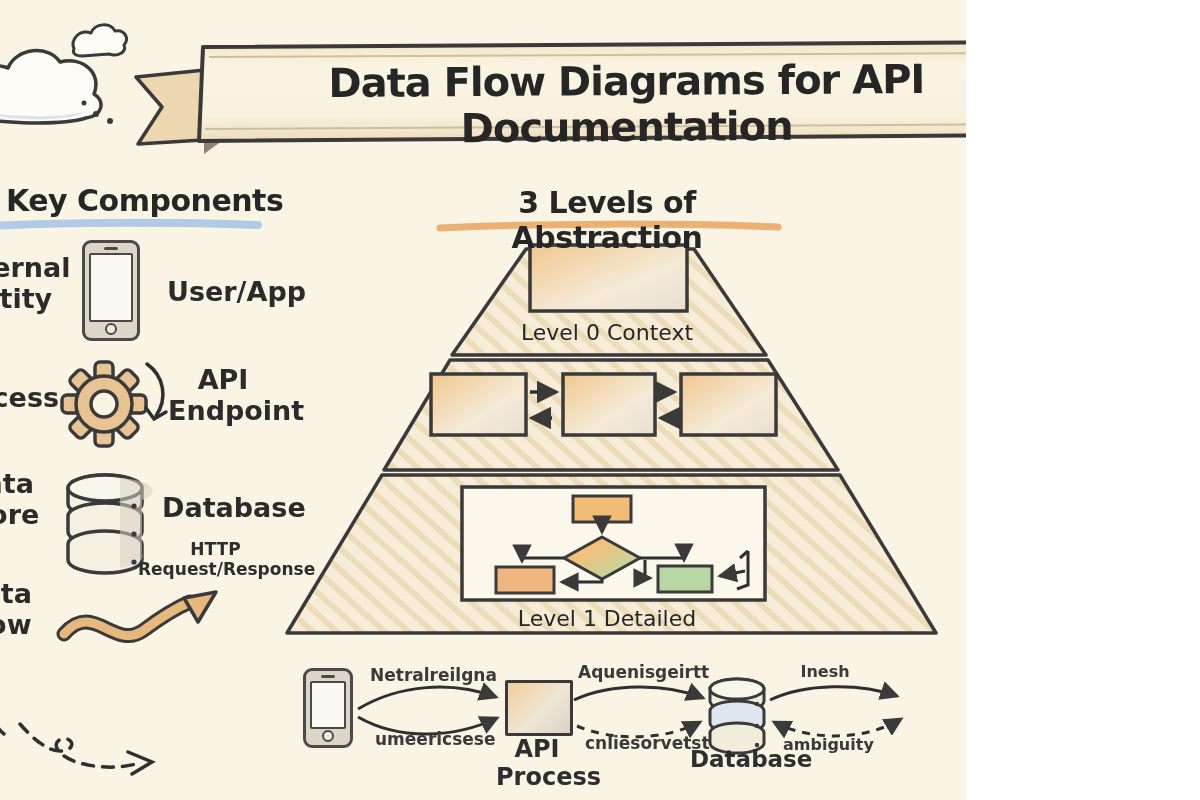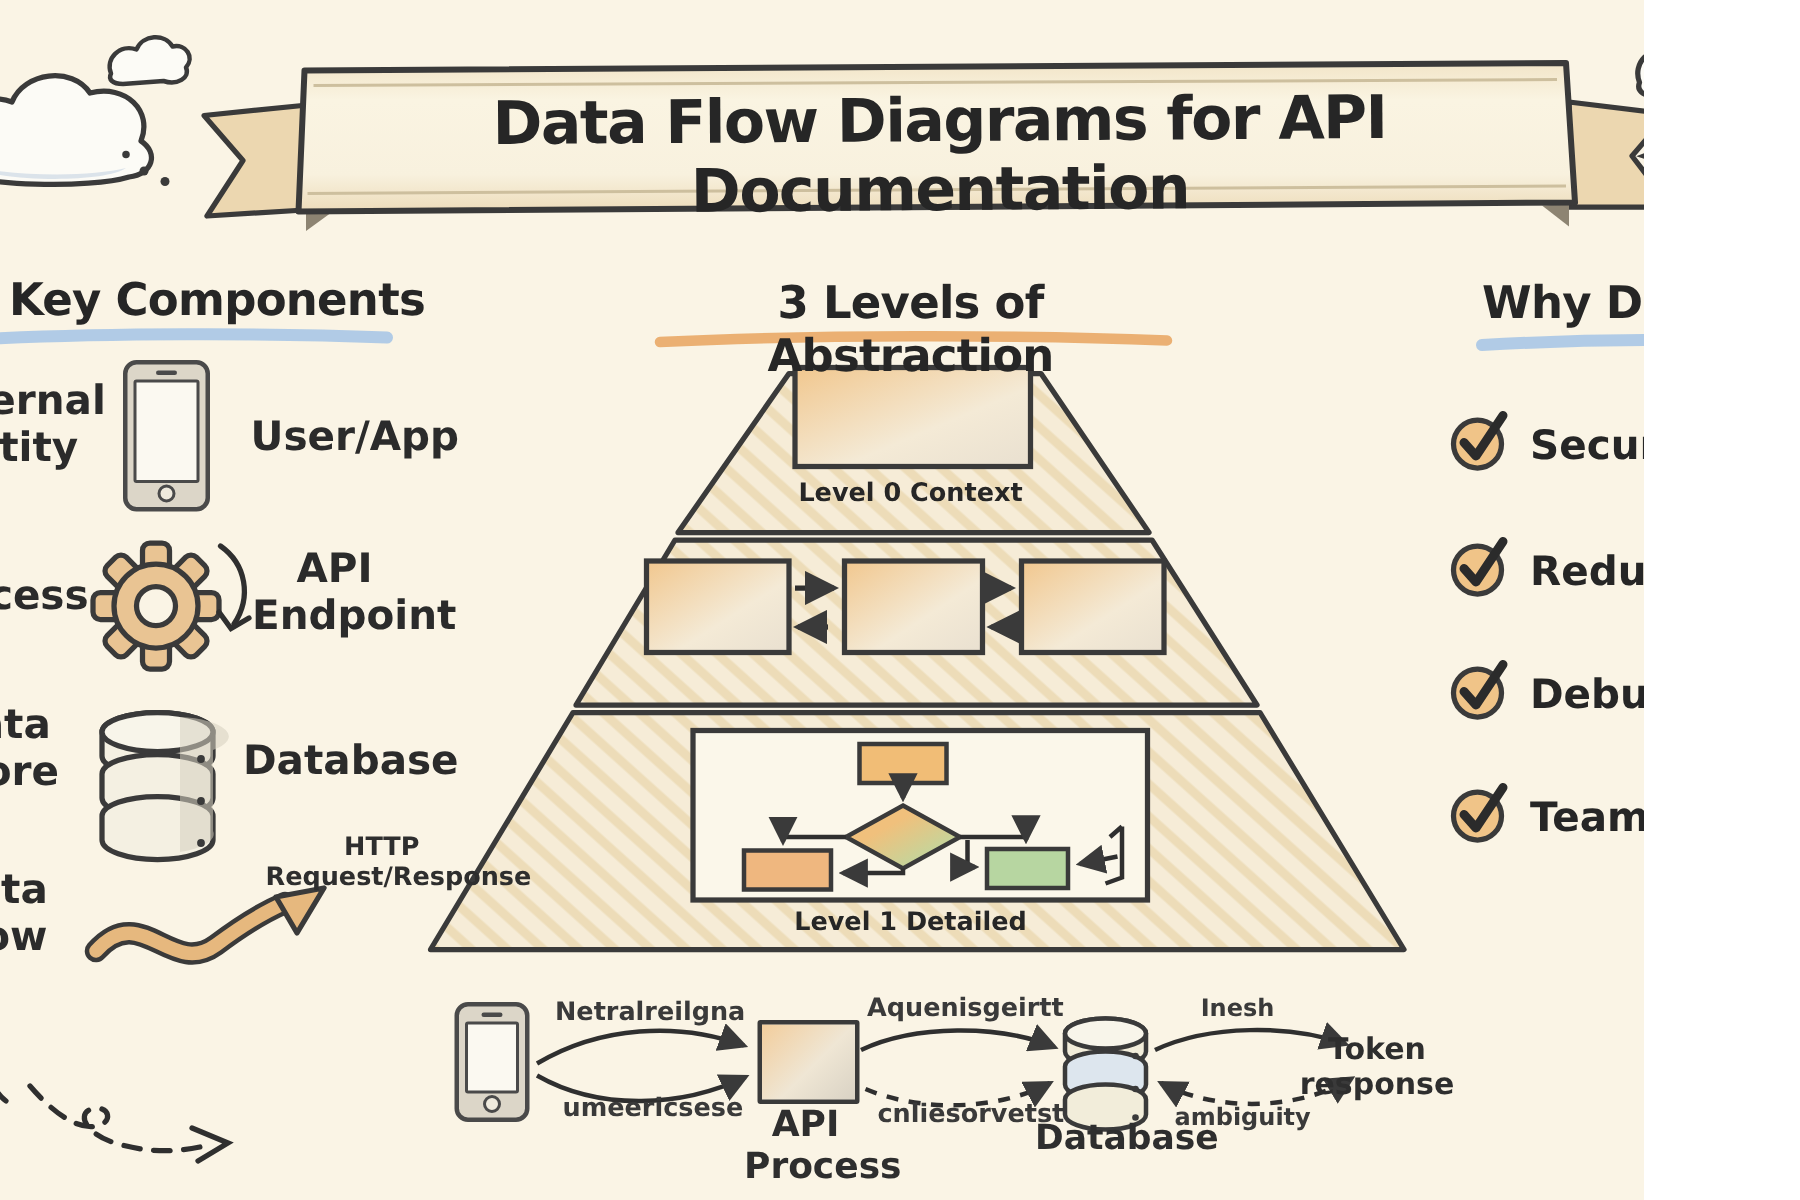--- a/index.html
+++ b/index.html
@@ -1,32 +1,32 @@
 <!DOCTYPE html>
 <html><head>
 <meta charset="utf-8">
 <style>
   html,body{margin:0;padding:0;}
   #canvas{
-    position:relative;width:1096px;height:800px;overflow:hidden;
+    position:relative;width:966px;height:800px;overflow:hidden;
     background:#faf4e5;
     font-family:"DejaVu Sans", "Liberation Sans", sans-serif;
     color:#2e2e2e;
   }
   #art{position:absolute;left:0;top:0;}
   .txt{position:absolute;line-height:1.15;}
   .title{
     position:absolute;left:205px;top:58px;width:843px;text-align:center;
     font-size:40px;font-weight:bold;letter-spacing:-1px;color:#262626;
     transform:rotate(-0.4deg);
   }
   .h2{font-size:30px;font-weight:bold;color:#262626;letter-spacing:-0.5px;}
   .term{font-size:27px;font-weight:bold;text-align:center;color:#2b2b2b;}
   .complabel{font-size:27px;font-weight:bold;color:#2b2b2b;}
-  .lvl{font-size:17px;font-weight:bold;text-align:center;color:#262626;}
+  .lvl{font-size:22px;font-weight:normal;text-align:center;color:#262626;}
   .benefit{font-size:27px;font-weight:bold;white-space:nowrap;color:#262626;}
   .flownode{font-size:23px;font-weight:bold;text-align:center;}
   .flowedge{font-size:17px;font-weight:bold;text-align:center;color:#3a3a3a;}
   .small-note{font-size:17px;font-weight:bold;text-align:center;line-height:1.15;}
   .phone{position:absolute;border:3px solid #4a4a4a;border-radius:9px;background:#dcd6c8;}
   .phone .speaker{position:absolute;top:4px;left:50%;transform:translateX(-50%);width:14px;height:3px;background:#4a4a4a;border-radius:2px;}
   .phone .screen{position:absolute;left:4px;right:4px;top:10px;bottom:16px;background:#fbf9f1;border:2px solid #4a4a4a;border-radius:2px;}
   .phone .homebtn{position:absolute;bottom:3px;left:50%;transform:translateX(-50%);width:8px;height:8px;border:2px solid #4a4a4a;border-radius:50%;background:#efeadd;}
   .apibox{
     position:absolute;left:505px;top:680px;width:62px;height:50px;
@@ -228,21 +228,21 @@
   </div>
   <div class="txt complabel" style="left:167px;top:276px;">User/App</div>
 
   <div class="txt term" style="left:-75px;top:382px;width:150px;">Process</div>
   <div class="txt complabel" style="left:168px;top:364px;width:110px;text-align:center;">API Endpoint</div>
 
   <div class="txt term" style="left:-72px;top:468px;width:140px;">Data Store</div>
   <div class="txt complabel" style="left:162px;top:492px;">Database</div>
 
   <div class="txt term" style="left:-74px;top:578px;width:140px;">Data Flow</div>
-  <div class="txt small-note" style="left:138px;top:556px;width:155px;margin-left:39px;">HTTP Request/Response</div>
+  <div class="txt small-note" style="left:138px;top:540px;width:155px;">HTTP Request/Response</div>
 
   <div class="txt h2" style="left:432px;top:186px;width:350px;text-align:center;">3 Levels of Abstraction</div>
   <div class="txt lvl" style="left:482px;top:320px;width:250px;">Level 0 Context</div>
   <div class="txt lvl" style="left:482px;top:606px;width:250px;">Level 1 Detailed</div>
 
   <div class="txt h2" style="left:988px;top:186px;width:300px;">Why DFDs Help</div>
 
   <svg class="checkicon" style="left:962px;top:268px;" viewBox="0 0 50 50">
       <circle cx="23" cy="28" r="16" fill="#f0c488" stroke="#3a3a3a" stroke-width="3.5"></circle>
       <path d="M14,27 L22,36 L40,9" fill="none" stroke="#2b2b2b" stroke-width="6" stroke-linecap="round" stroke-linejoin="round"></path>
@@ -271,21 +271,20 @@
     <div class="speaker"></div>
     <div class="screen"></div>
     <div class="homebtn"></div>
   </div>
 
   <div class="apibox"></div>
   <div class="txt flownode" style="left:496px;top:736px;width:82px;font-size:24px;">API Process</div>
 
   <div class="txt flownode" style="left:690px;top:746px;width:95px;">Database</div>
 
-  <div class="txt small-note" style="left:866px;top:688px;width:104px;font-size:20px;">Token response</div>
 
   <div class="txt flowedge" style="left:370px;top:666px;width:120px;">Netralreilgna</div>
   <div class="txt flowedge" style="left:375px;top:730px;width:110px;">umeericsese</div>
   <div class="txt flowedge" style="left:578px;top:663px;width:120px;">Aquenisgeirtt</div>
   <div class="txt flowedge" style="left:585px;top:734px;width:115px;">cnliesorvetst</div>
   <div class="txt flowedge" style="left:790px;top:663px;width:70px;font-size:16px;">Inesh</div>
   <div class="txt flowedge" style="left:783px;top:736px;width:90px;font-size:16px;">ambiguity</div>
 
 </div>
 

